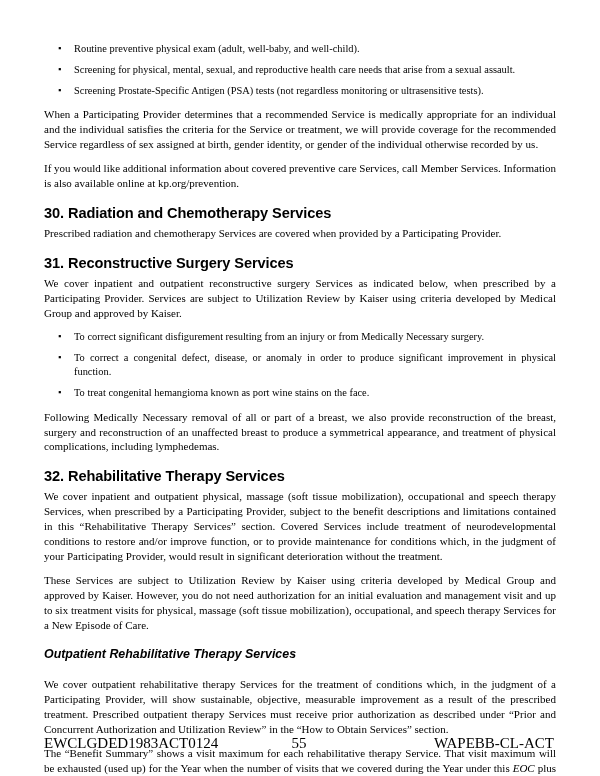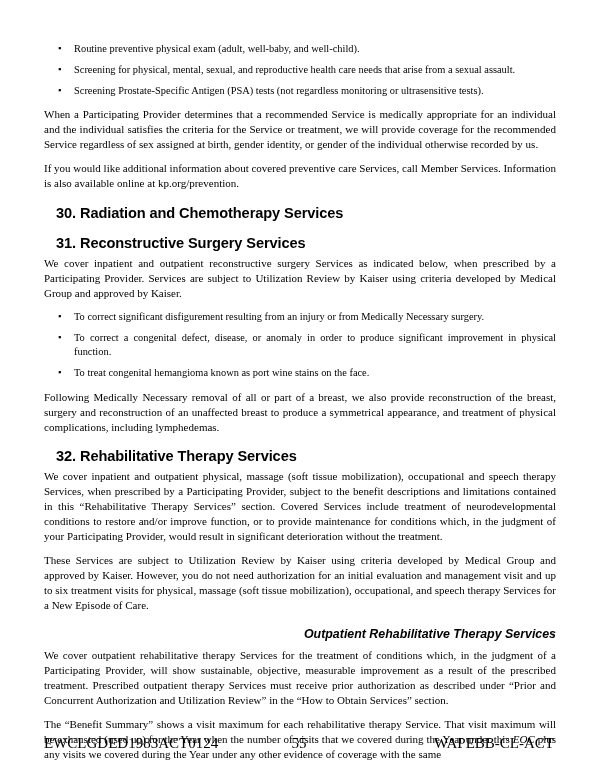--- a/index.html
+++ b/index.html
@@ -49,30 +49,29 @@
     position: absolute;
     left: 14px;
     top: 0px;
     font-size: 9px;
     line-height: 1.4;
   }
   h2.section-heading {
     font-family: "Liberation Sans", sans-serif;
     font-size: 14.6px;
     font-weight: bold;
-    margin: 14px 0 5px 12px;
+    margin: 14px 0 5px 0;
     letter-spacing: -0.1px;
   }
   h3.sub-heading {
     font-family: "Liberation Sans", sans-serif;
     font-size: 12.4px;
     font-weight: bold;
     font-style: italic;
-    margin: 14px 0 7px 0;
-    text-align: right;
+    margin: 14px 0 16px 0;
   }
   .first-bullets {
     margin-top: 2px;
   }
   strong.bold {
     font-weight: normal;
   }
   em.ital {
     font-style: italic;
   }
@@ -116,20 +115,21 @@
         <span class="bullet-mark">▪</span>
         <span>Screening Prostate-Specific Antigen (PSA) tests (not regardless monitoring or ultrasensitive tests).</span>
       </li>
     </ul>
 
     <p>When a Participating Provider determines that a recommended Service is medically appropriate for an individual and the individual satisfies the criteria for the Service or treatment, we will provide coverage for the recommended Service regardless of sex assigned at birth, gender identity, or gender of the individual otherwise recorded by us.</p>
 
     <p><span>If you would like additional information about covered preventive care Services, call Member Services. Information is also available online at </span><strong class="bold">kp.org/prevention</strong><span>.</span></p>
 
     <h2 class="section-heading">30. Radiation and Chemotherapy Services</h2>
+    <p>Prescribed radiation and chemotherapy Services are covered when provided by a Participating Provider.</p>
 
     <h2 class="section-heading">31. Reconstructive Surgery Services</h2>
     <p>We cover inpatient and outpatient reconstructive surgery Services as indicated below, when prescribed by a Participating Provider. Services are subject to Utilization Review by Kaiser using criteria developed by Medical Group and approved by Kaiser.</p>
 
     <ul class="bullet-list">
       <li>
         <span class="bullet-mark">▪</span>
         <span>To correct significant disfigurement resulting from an injury or from Medically Necessary surgery.</span>
       </li>
       <li>

